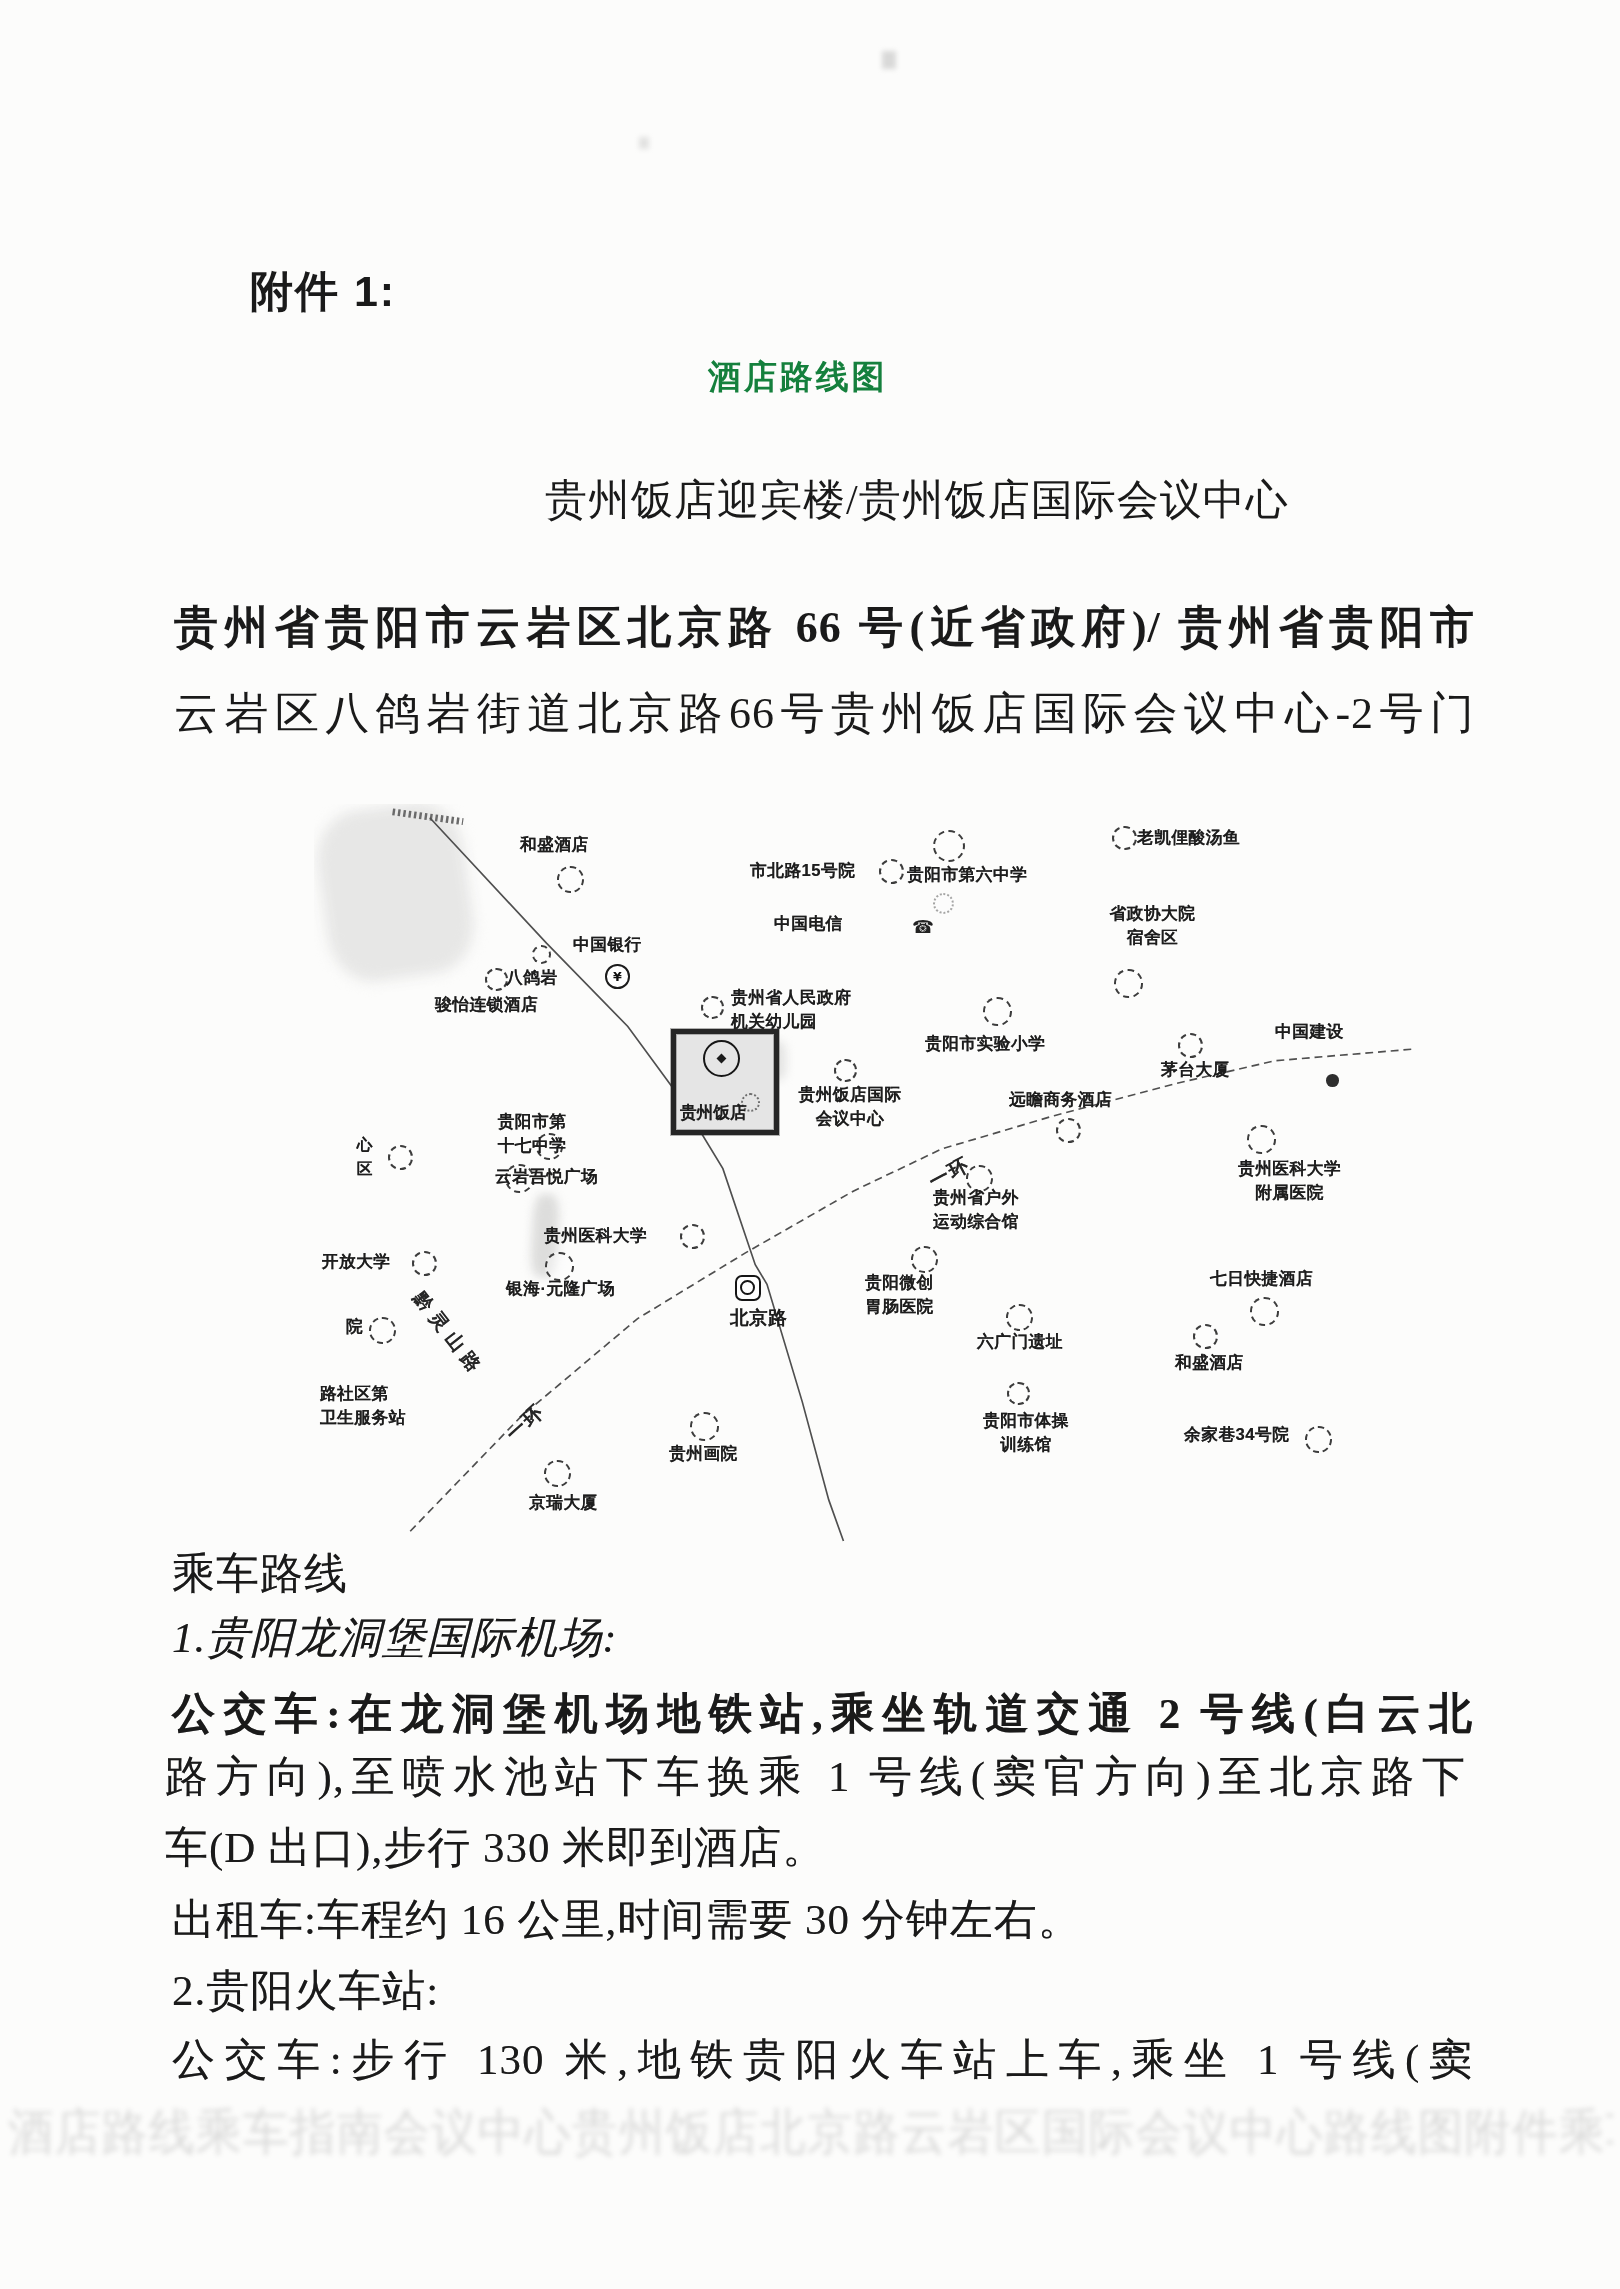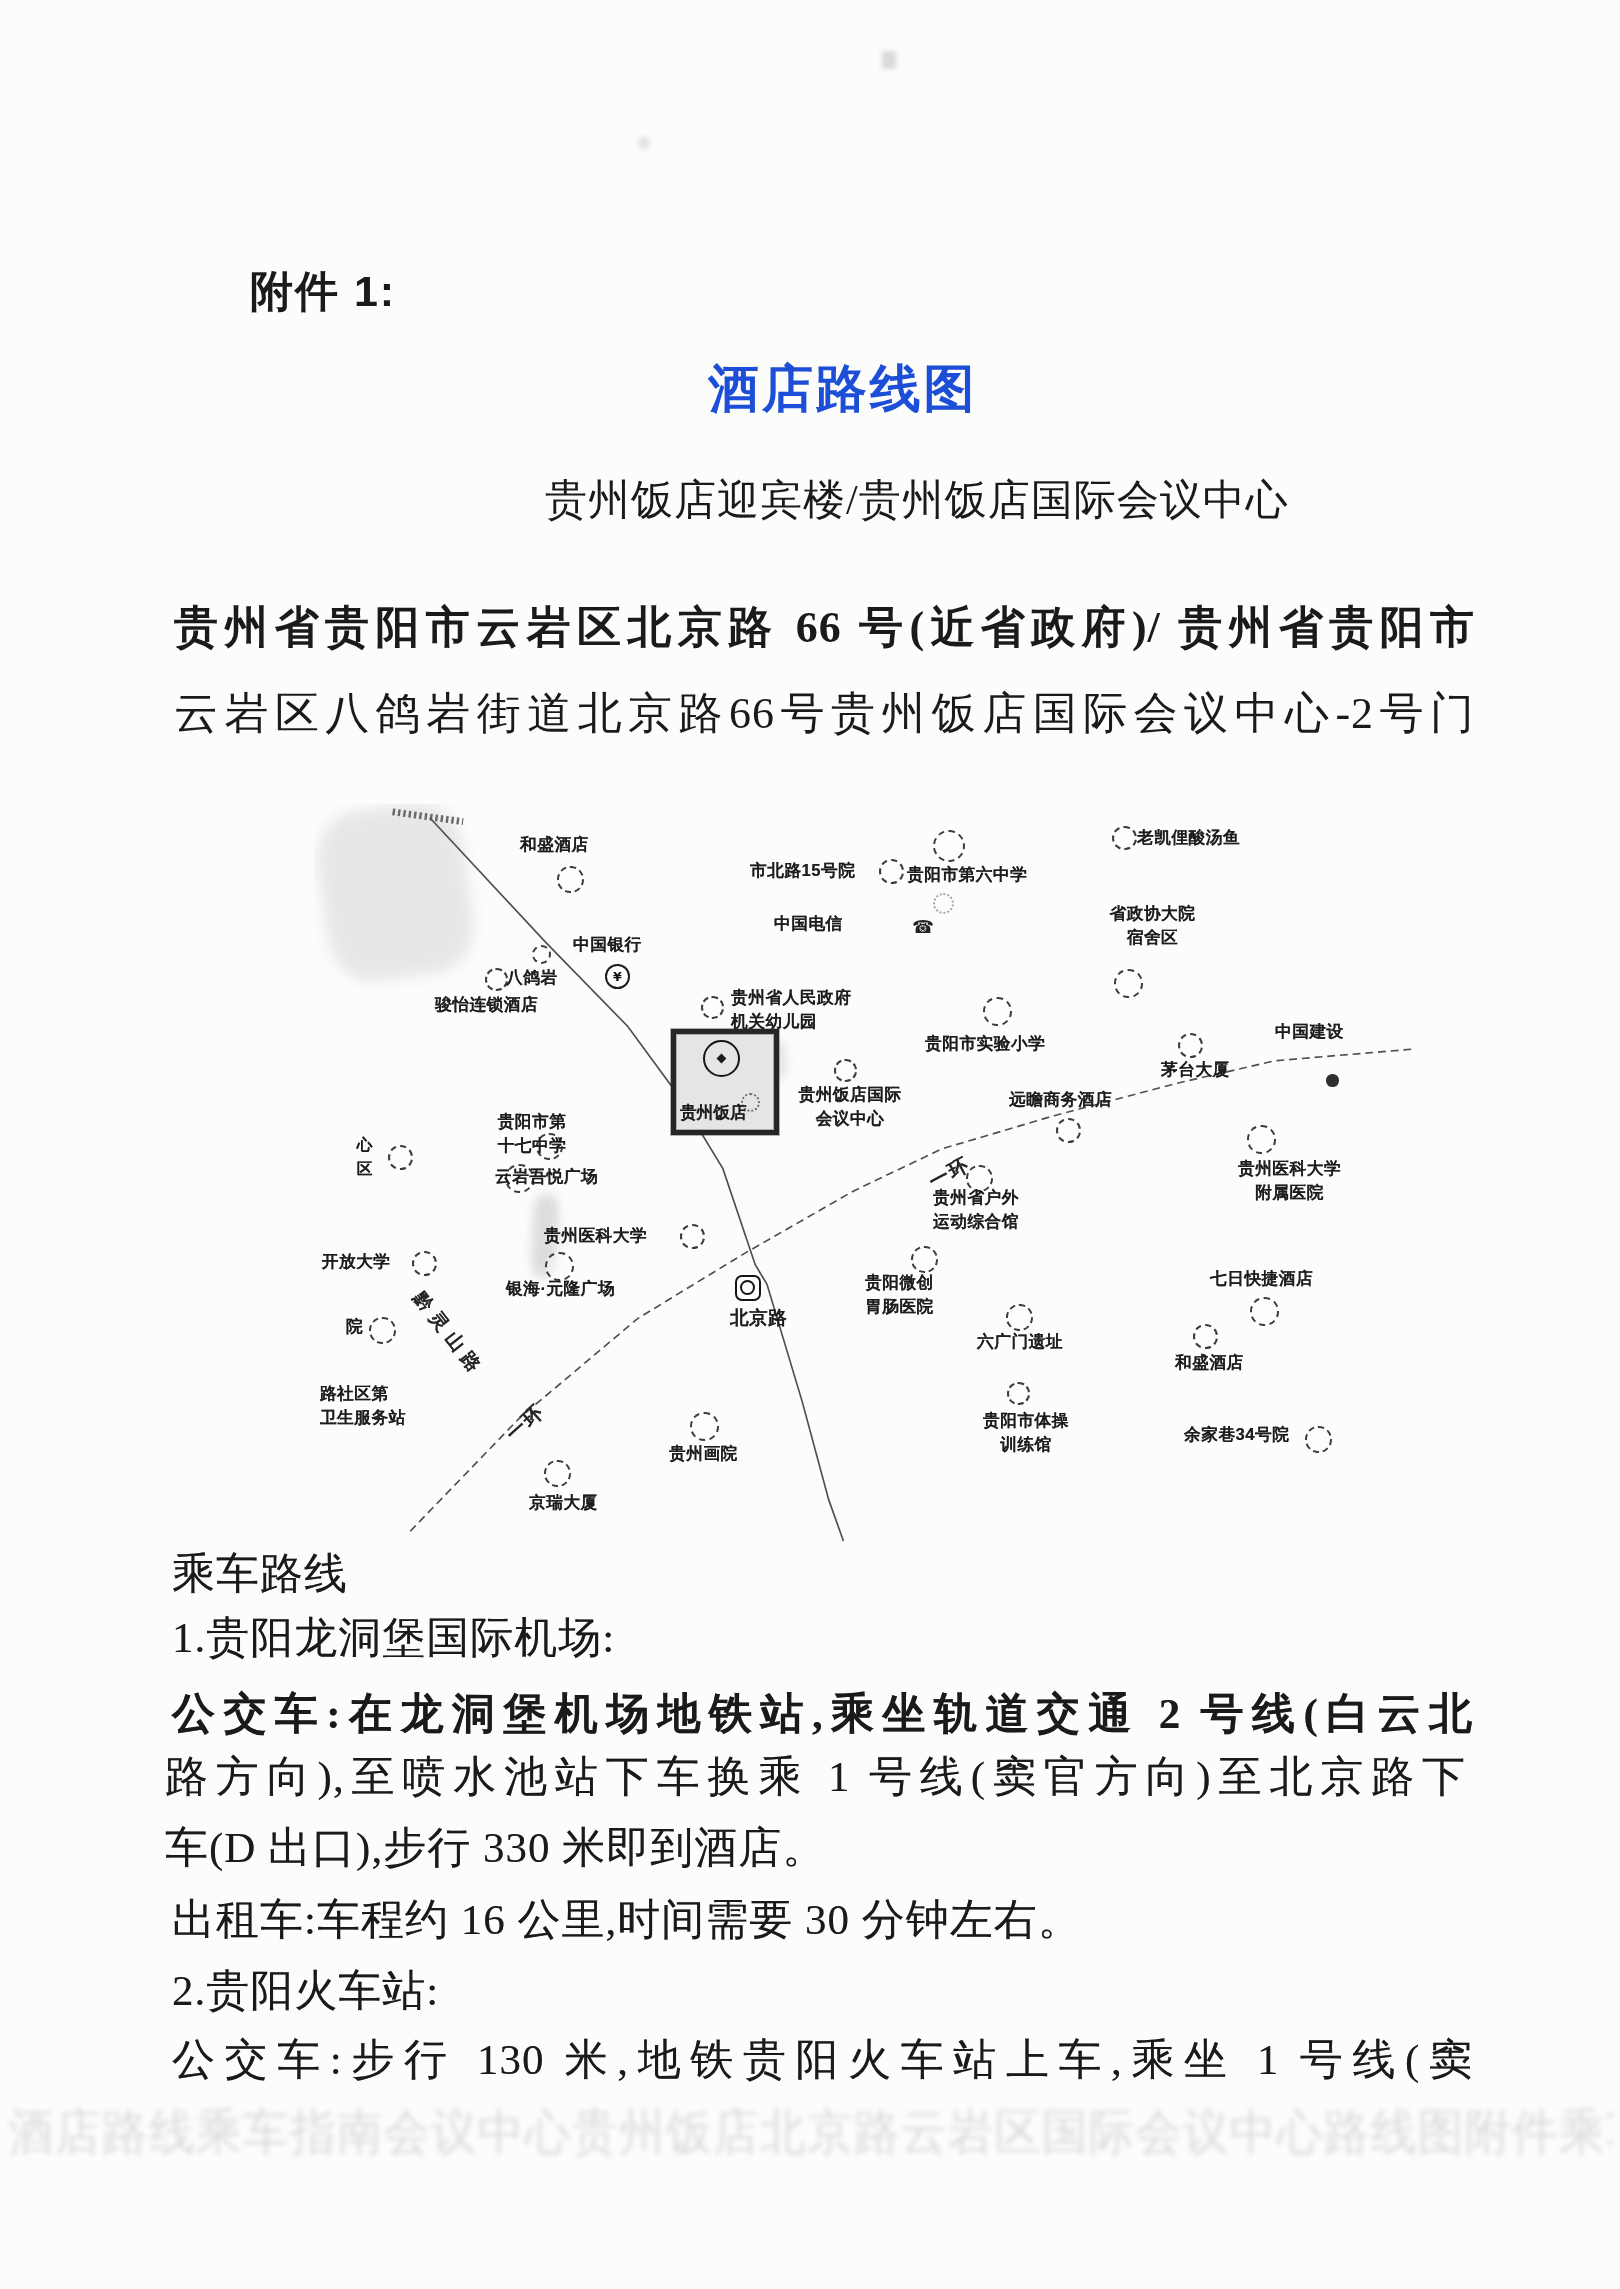--- a/index.html
+++ b/index.html
@@ -2,21 +2,21 @@
 <html><head>
 <meta charset="utf-8">
 <style>
   html,body{margin:0;padding:0;}
   body{width:1620px;height:2290px;position:relative;background:#fcfcfb;overflow:hidden;
        font-family:"Liberation Serif","DejaVu Serif",serif;color:#1a1a1a;}
   .abs{position:absolute;}
   .heiti{font-family:"Liberation Sans","DejaVu Sans",sans-serif;font-weight:700;}
   .songti{font-family:"Liberation Serif","DejaVu Serif",serif;}
   #attachment-label{left:250px;top:263px;font-size:43px;letter-spacing:2px;}
-  #doc-title{left:708px;top:355px;font-size:51px;letter-spacing:2.9px;color:#1d4ed8;}
+  #doc-title{left:708px;top:355px;font-size:33px;letter-spacing:2.9px;color:#15803d;}
   #doc-subtitle{left:545px;top:472px;font-size:42px;letter-spacing:1px;}
   .addr{left:174px;width:1301px;font-size:44px;letter-spacing:1px;
         text-align:justify;text-align-last:justify;white-space:nowrap;}
   #addr-1{top:598px;font-weight:bold;}
   #addr-2{top:684px;}
   .body-line{left:172px;font-size:43px;letter-spacing:1px;white-space:nowrap;
              text-shadow:0 0 0.6px rgba(0,0,0,.45);}
   .body-line.j{width:1301px;text-align:justify;text-align-last:justify;white-space:nowrap;}
   
   #map-figure{left:314px;top:804px;width:1103px;height:740px;overflow:hidden;background:transparent;}
@@ -227,21 +227,21 @@
     <div id="hotel-box" style="left: 357px; top: 225px; width: 98px; height: 96px;">
       <div id="hotel-pin" style="left: 27.4px; top: 5.9px; width: 33px; height: 33px;">
         <i></i>
       </div>
       <div id="hotel-subcircle" style="left: 65px; top: 59px; width: 14.7px; height: 14.7px;"></div>
       <div class="lbl" style="left: 3.9px; top: 67px; font-size: 16.7px;">贵州饭店</div>
     </div>
   </div>
 
 <div class="abs body-line songti" style="top:1545px;">乘车路线</div>
-<div class="abs body-line songti" style="top:1609px;">1.贵阳龙洞堡国际机场:</div>
+<div class="abs body-line songti" style="top:1609px;font-style:italic;">1.贵阳龙洞堡国际机场:</div>
 <div class="abs body-line songti j" style="top:1685px;font-weight:bold;">公交车:在龙洞堡机场地铁站,乘坐轨道交通 2 号线(白云北</div>
 <div class="abs body-line songti j" style="top:1748px;left:165px;">路方向),至喷水池站下车换乘 1 号线(窦官方向)至北京路下</div>
 <div class="abs body-line songti" style="top:1819px;left:165px;">车(D 出口),步行 330 米即到酒店。</div>
 <div class="abs body-line songti" style="top:1891px;">出租车:车程约 16 公里,时间需要 30 分钟左右。</div>
 <div class="abs body-line songti" style="top:1962px;">2.贵阳火车站:</div>
 <div class="abs body-line songti j" style="top:2031px;">公交车:步行 130 米,地铁贵阳火车站上车,乘坐 1 号线(窦</div>
 
 <div class="abs songti" id="ghost-row">酒店路线乘车指南会议中心贵州饭店北京路云岩区国际会议中心路线图附件乘车路线贵阳龙洞堡国际机场公交车地铁贵阳火车站上车乘坐号线</div>
 
 <div class="smudge" style="left:882px;top:51px;width:13.7px;height:17.6px;background:#d9d9d8;filter:blur(2.9px);"></div>

